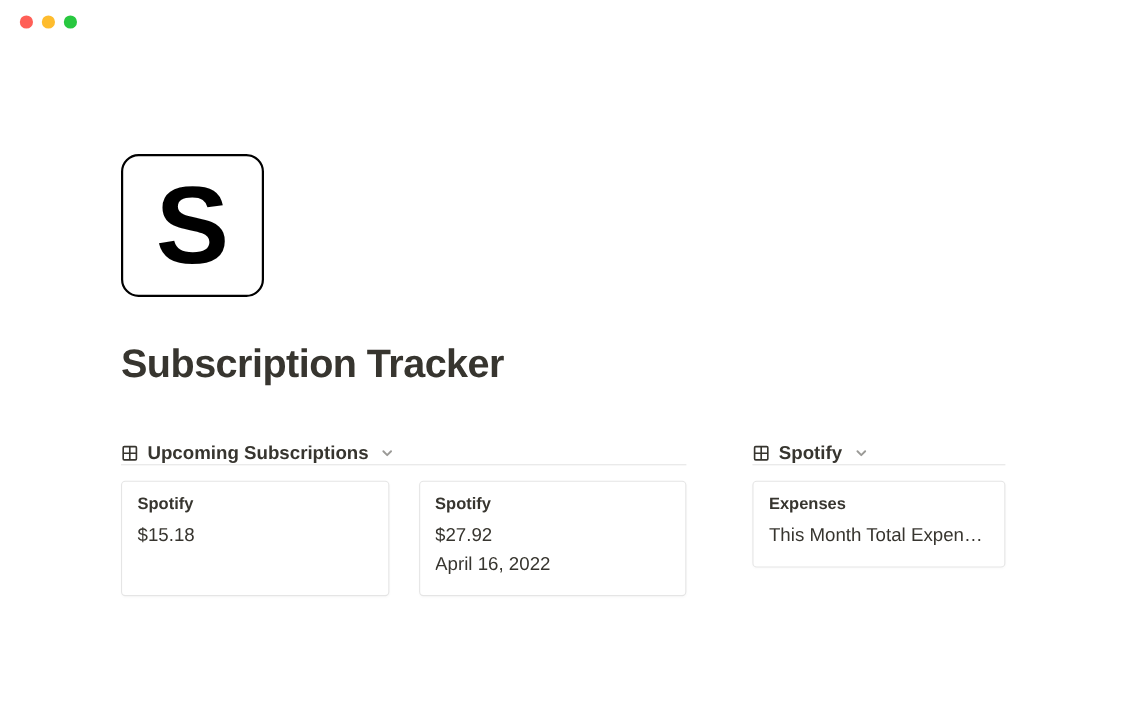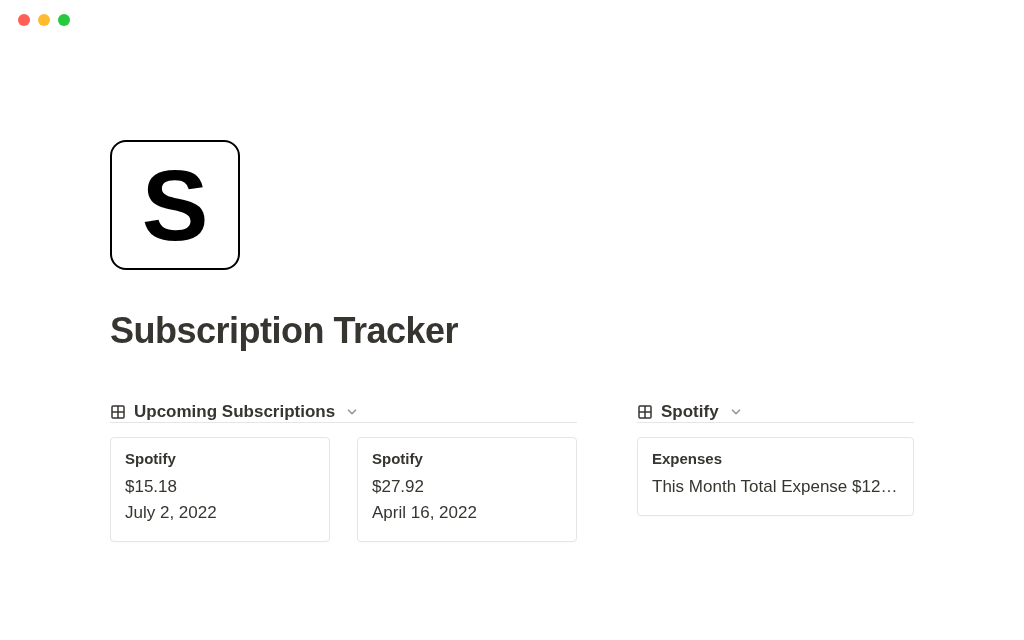--- a/index.html
+++ b/index.html
@@ -108,21 +108,21 @@
     }
     .card-line {
       font-size: 17px;
       color: #37352f;
       margin-bottom: 6px;
       white-space: nowrap;
       overflow: hidden;
       text-overflow: ellipsis;
     }
     .summary-card {
-      width: 277px;
+      width: 230px;
     }
   </style>
 </head>
 <body>
 
 <div class="window-controls">
   <div class="window-dot dot-red"></div>
   <div class="window-dot dot-yellow"></div>
   <div class="window-dot dot-green"></div>
 </div>
@@ -149,21 +149,20 @@
           <svg viewBox="0 0 16 16" fill="none" stroke="#9b9a97" stroke-width="2" stroke-linecap="round" stroke-linejoin="round">
             <polyline points="4,6 8,10 12,6"></polyline>
           </svg>
         </span>
       </div>
 
       <div class="cards-row">
         <div class="card">
           <div class="card-title">Spotify</div>
           <div class="card-line">$15.18</div>
-          <div class="card-line">July 2, 2022</div>
         </div>
         <div class="card">
           <div class="card-title">Spotify</div>
           <div class="card-line">$27.92</div>
           <div class="card-line">April 16, 2022</div>
         </div>
       </div>
     </div>
 
     <div class="col-right">

